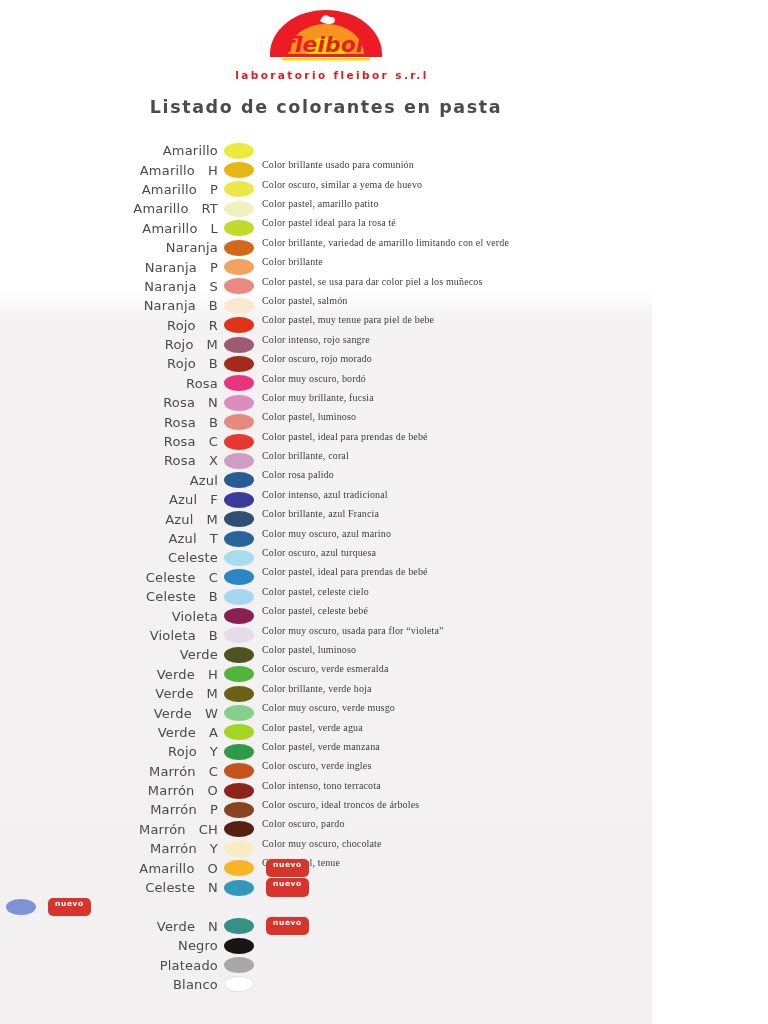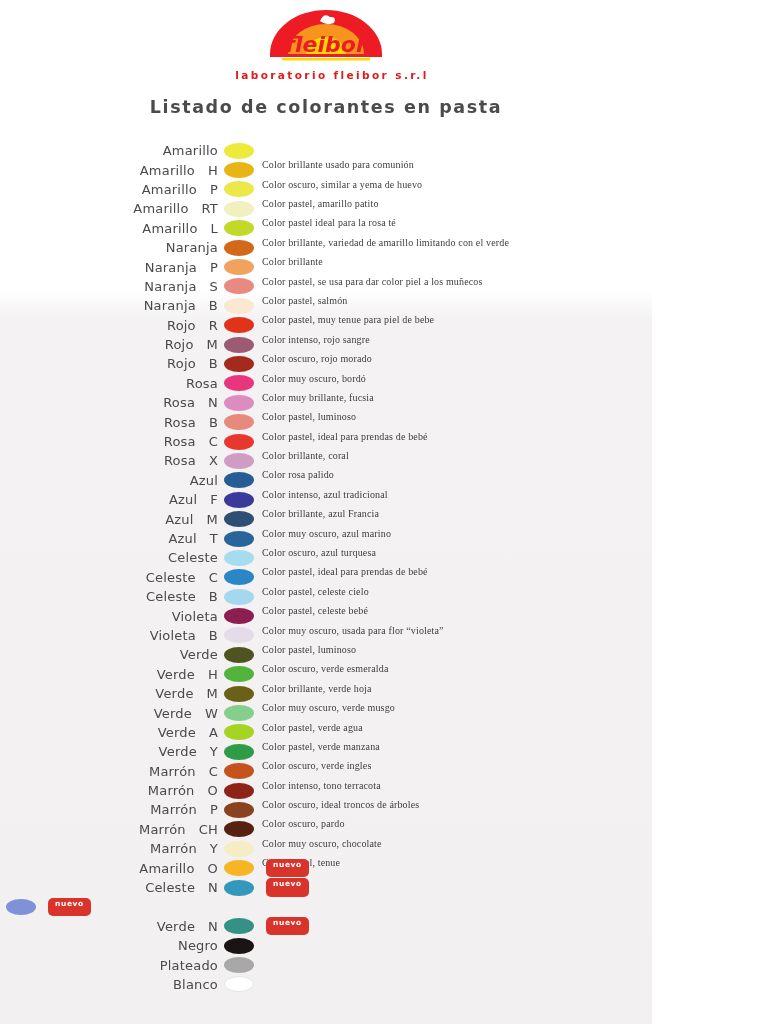--- a/index.html
+++ b/index.html
@@ -354,21 +354,21 @@
         <div class="row-desc">Color pastel, verde agua</div>
       </div>
       <div class="row">
         <div class="row-name">Verde   A</div>
         <div class="swatch-cell">
           <div class="swatch" style="background: rgb(165, 212, 36);"></div>
         </div>
         <div class="row-desc">Color pastel, verde manzana</div>
       </div>
       <div class="row">
-        <div class="row-name">Verde   Y</div>
+        <div class="row-name">Rojo   Y</div>
         <div class="swatch-cell">
           <div class="swatch" style="background: rgb(46, 156, 70);"></div>
         </div>
         <div class="row-desc">Color oscuro, verde ingles</div>
       </div>
       <div class="row">
         <div class="row-name">Marrón   C</div>
         <div class="swatch-cell">
           <div class="swatch" style="background: rgb(196, 83, 28);"></div>
         </div>

